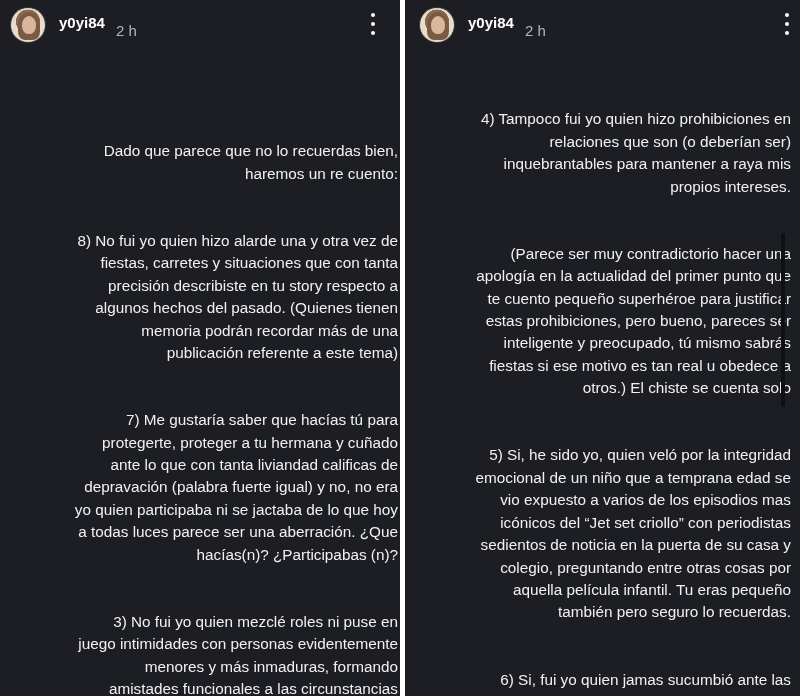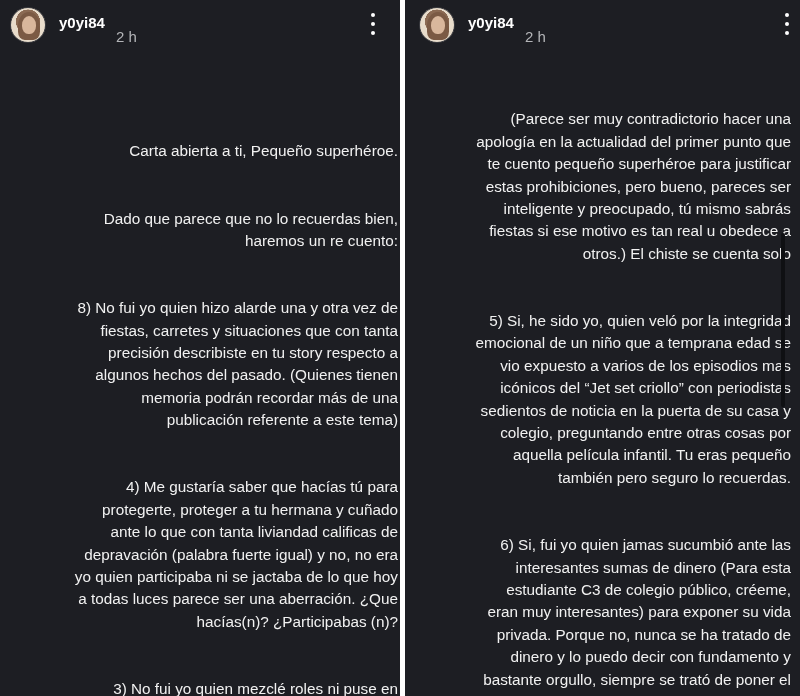--- a/index.html
+++ b/index.html
@@ -39,21 +39,21 @@
     border-radius: 50% 50% 30% 30%;
     background: #7b5a44;
   }
   .username {
     position: absolute; top: 14px;
     color: #ffffff; font-weight: bold; font-size: 15px;
   }
   .panel.left .username { left: 59px; }
   .panel.right .username { left: 63px; }
   .time {
-    position: absolute; top: 28px;
+    position: absolute; top: 22px;
     color: #b4b5b8; font-size: 15px;
   }
   .panel.left .time { left: 116px; }
   .panel.right .time { left: 120px; }
   .more {
     position: absolute; top: 13px; width: 10px; height: 22px;
     display: flex; flex-direction: column; justify-content: space-between; align-items: center;
     cursor: pointer;
   }
   .panel.left .more { left: 368px; }
@@ -87,30 +87,29 @@
       </div>
       <span class="username">y0yi84</span>
       <span class="time">2 h</span>
       <div class="more">
         <span></span>
         <span></span>
         <span></span>
       </div>
     </div>
     <div class="body-text">
-      <div class="para">Carta abierta a ti, Pequeño superhéroe.</div>
       <div class="para">Dado que parece que no lo recuerdas bien,
 haremos un re cuento:</div>
       <div class="para">8) No fui yo quien hizo alarde una y otra vez de
 fiestas, carretes y situaciones que con tanta
 precisión describiste en tu story respecto a
 algunos hechos del pasado. (Quienes tienen
 memoria podrán recordar más de una
 publicación referente a este tema)</div>
-      <div class="para">4) Me gustaría saber que hacías tú para
+      <div class="para">7) Me gustaría saber que hacías tú para
 protegerte, proteger a tu hermana y cuñado
 ante lo que con tanta liviandad calificas de
 depravación (palabra fuerte igual) y no, no era
 yo quien participaba ni se jactaba de lo que hoy
 a todas luces parece ser una aberración. ¿Que
 hacías(n)? ¿Participabas (n)?</div>
       <div class="para">3) No fui yo quien mezclé roles ni puse en
 juego intimidades con personas evidentemente
 menores y más inmaduras, formando
 amistades funcionales a las circunstancias
@@ -126,20 +125,24 @@
       </div>
       <span class="username">y0yi84</span>
       <span class="time">2 h</span>
       <div class="more">
         <span></span>
         <span></span>
         <span></span>
       </div>
     </div>
     <div class="body-text">
+      <div class="para">4) Tampoco fui yo quien hizo prohibiciones en
+relaciones que son (o deberían ser)
+inquebrantables para mantener a raya mis
+propios intereses.</div>
       <div class="para">(Parece ser muy contradictorio hacer una
 apología en la actualidad del primer punto que
 te cuento pequeño superhéroe para justificar
 estas prohibiciones, pero bueno, pareces ser
 inteligente y preocupado, tú mismo sabrás
 fiestas si ese motivo es tan real u obedece a
 otros.) El chiste se cuenta solo</div>
       <div class="para">5) Si, he sido yo, quien veló por la integridad
 emocional de un niño que a temprana edad se
 vio expuesto a varios de los episodios mas

